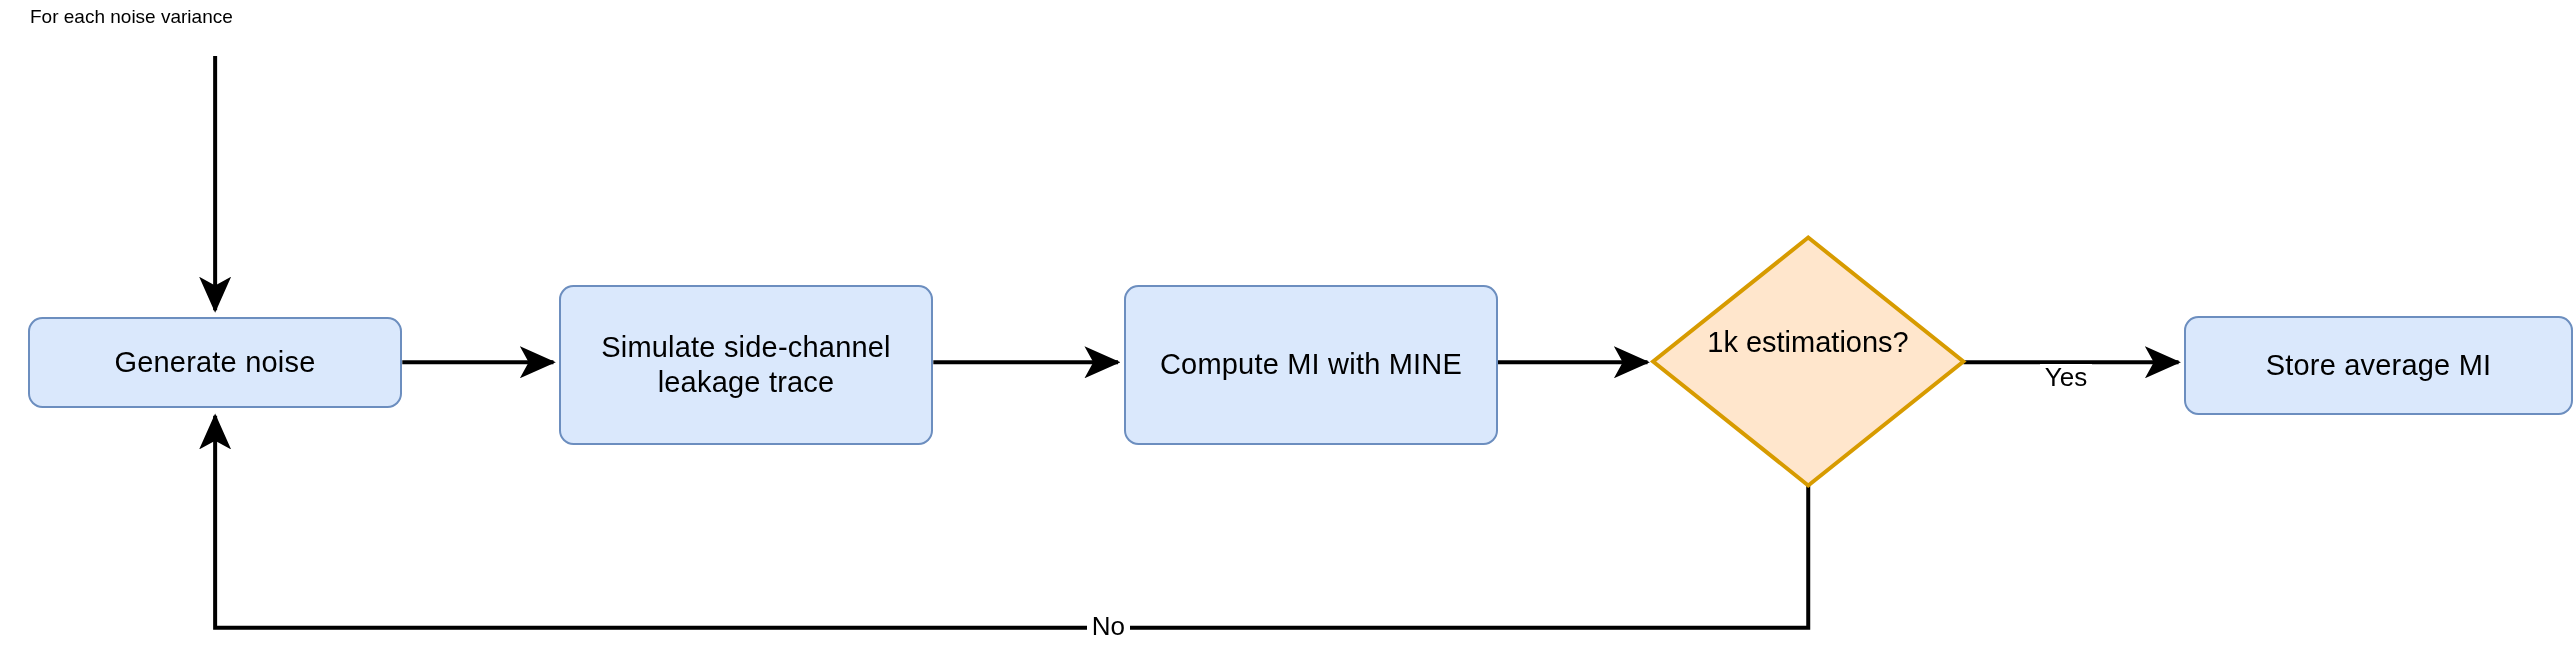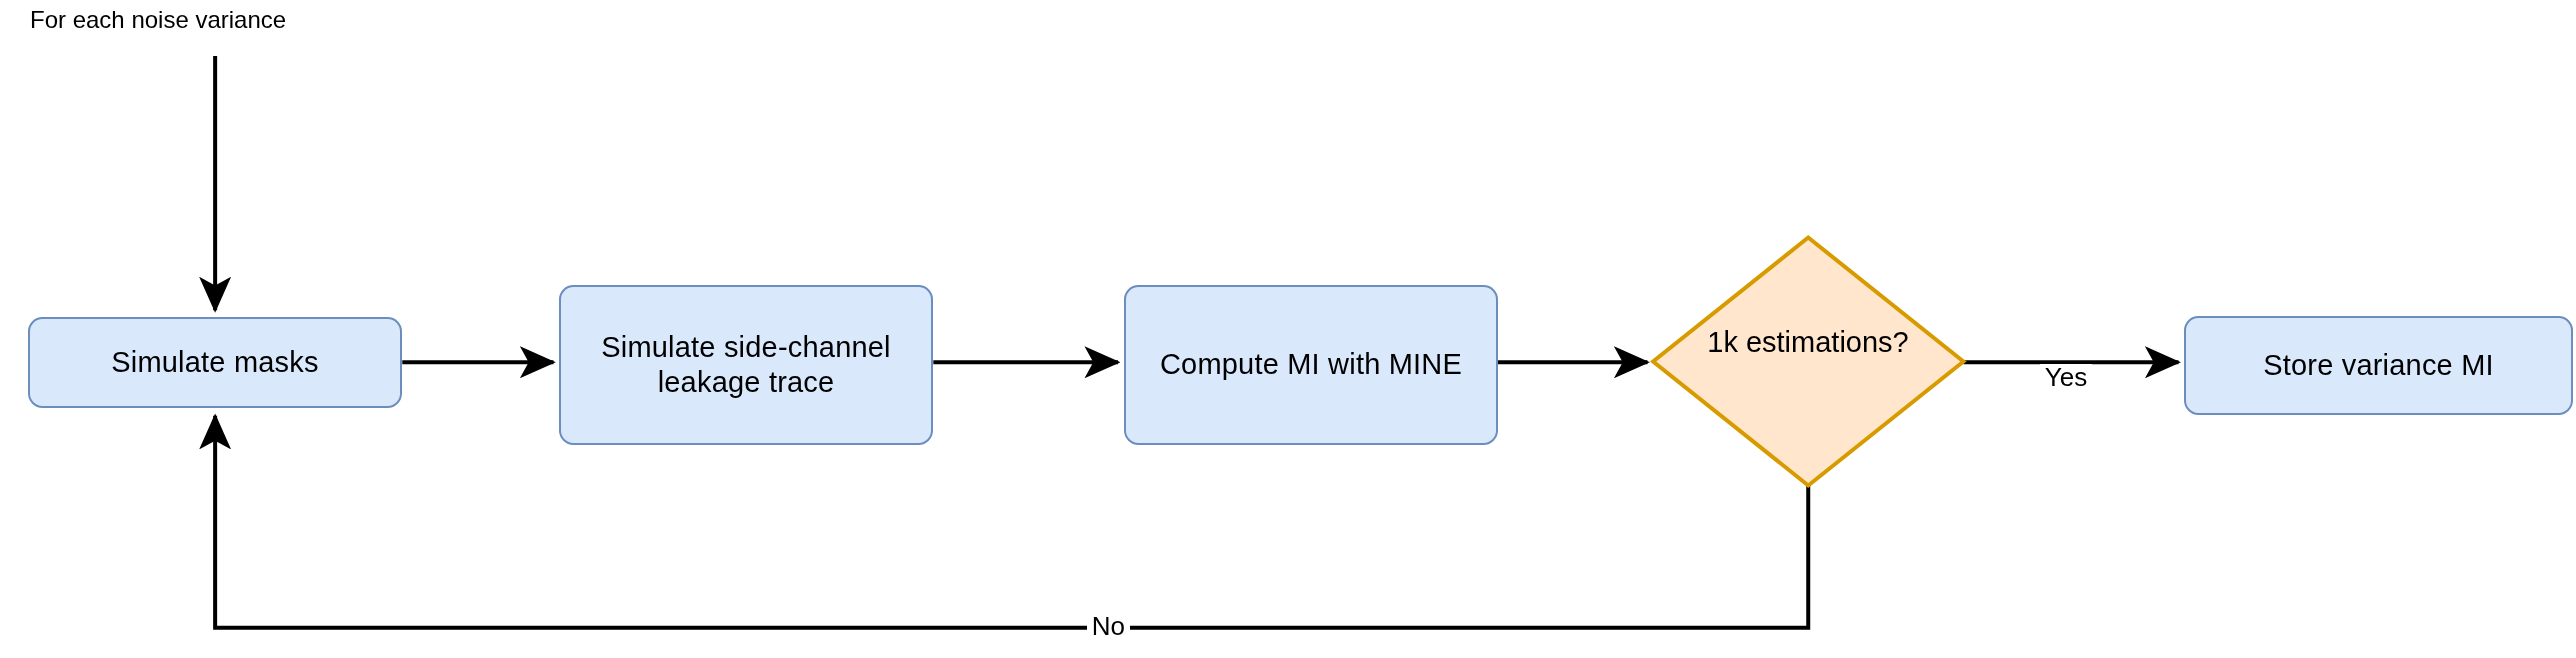--- a/index.html
+++ b/index.html
@@ -47,21 +47,21 @@
     display: flex;
     align-items: center;
     justify-content: center;
     text-align: center;
     font-size: 29px;
     color: #000000;
     pointer-events: none;
   }
   .free-label {
     position: absolute;
-    font-size: 24px;
+    font-size: 19px;
     color: #000000;
     white-space: nowrap;
   }
   .edge-label {
     position: absolute;
     font-size: 26px;
     color: #000000;
     background: #ffffff;
     padding: 0 4.8px;
     white-space: nowrap;
@@ -91,37 +91,37 @@
     <path d="M2455,453 L2724,453" fill="none" stroke="#000000" stroke-width="5" marker-end="url(#arrowhead)"></path>
 
     <path d="M2261,607 L2261,785 L269,785 L269,520" fill="none" stroke="#000000" stroke-width="5" marker-end="url(#arrowhead)"></path>
 
     <polygon points="2261,297 2455,452 2261,607 2067,452" fill="#ffe6cc" stroke="#d79b00" stroke-width="5"></polygon>
   </svg>
 
   <div class="free-label" style="left:30px; top:6.4px;">For each noise variance</div>
 
   <div class="node process" style="left:28px; top:317px; width:374px; height:91px;">
-    <span>Simulate masks</span>
+    <span>Generate noise</span>
   </div>
 
   <div class="node process" style="left:559px; top:285px; width:374px; height:160px; padding:0 3px;">
     <span>Simulate side-channel leakage trace</span>
   </div>
 
   <div class="node process" style="left:1124px; top:285px; width:374px; height:160px; padding:0 21px;">
     <span>Compute MI with MINE</span>
   </div>
 
   <div class="decision-label" style="left:1653px; top:316px; width:310px; height:53px;">
     <span>1k estimations?</span>
   </div>
 
   <div class="node process" style="left:2184px; top:316px; width:389px; height:99px;">
-    <span>Store variance MI</span>
+    <span>Store average MI</span>
   </div>
 
   <div class="edge-label" style="left:2040px; top:348px;margin-top:16px;">Yes</div>
 
   <div class="edge-label" style="left:1059px; top:613px;margin-left:28px;">No</div>
 
 </div>
 
 
 </body></html>

